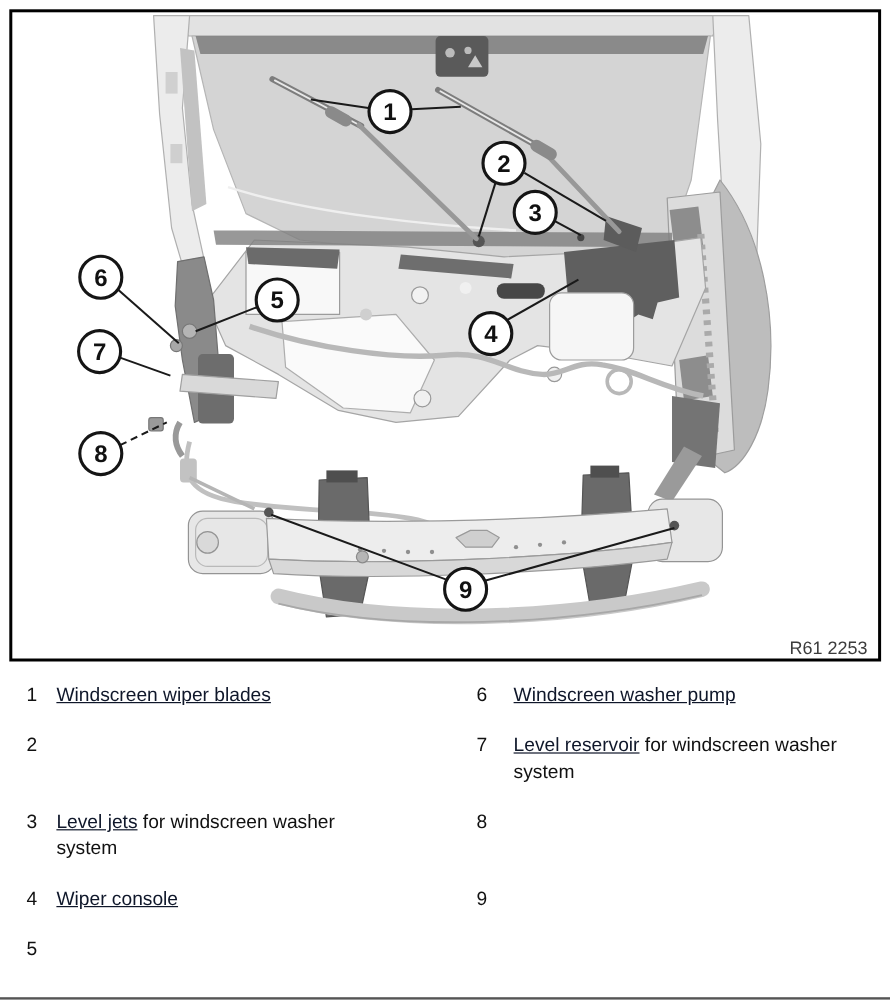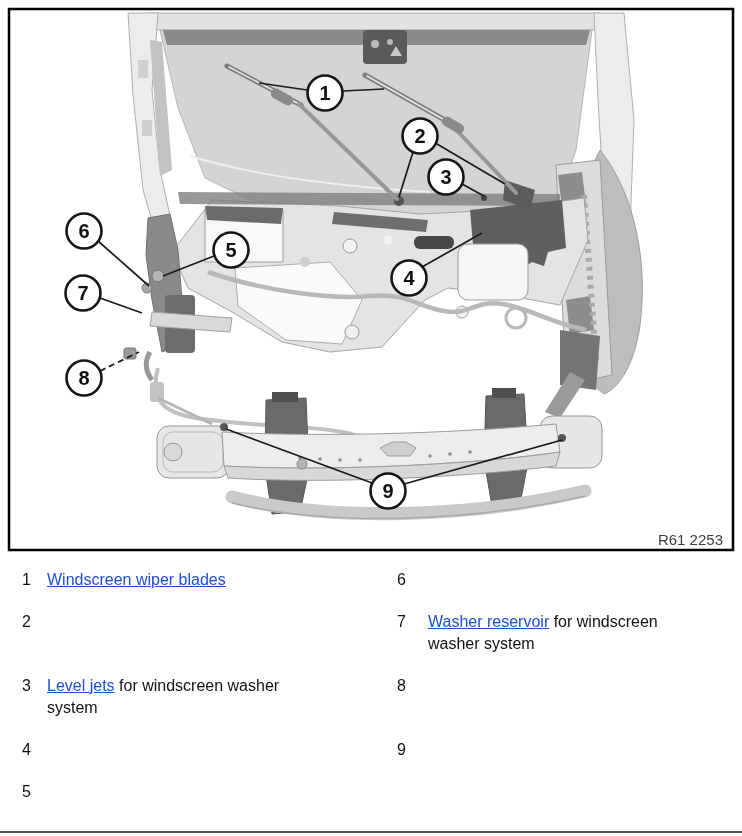--- a/index.html
+++ b/index.html
@@ -19,21 +19,21 @@
   .item{
     display:flex;align-items:flex-start;
     font-size:16px;line-height:22px;
     margin-bottom:20px;color:#111;
   }
   .item:nth-child(-n+5){padding-left:22px;}
   .item:nth-child(n+6){padding-left:24px;}
   .item .num{flex:0 0 25px;width:25px;}
   .item:nth-child(n+6) .num{flex:0 0 31px;width:31px;}
   .item .txt{width:285px;}
-  .lnk{color:#1d4ed8;text-decoration:underline;cursor:pointer;}
+  .lnk{color:#0f172a;text-decoration:underline;cursor:pointer;}
   .divider{
     position:absolute;left:0;top:831px;width:742px;height:0;
     border-top:2px solid #555;
   }
   .callout-num{
     font-family:"Liberation Sans",sans-serif;
     font-size:20px;font-weight:bold;fill:#111;
   }
   .fig-code{
     font-family:"Liberation Sans",sans-serif;
@@ -228,33 +228,35 @@
     <span class="num">2</span>
   </div>
 
   <div class="item">
     <span class="num">3</span>
     <span class="txt"><a href="#" class="lnk">Level jets</a><span> for windscreen washer system</span></span>
   </div>
 
   <div class="item">
     <span class="num">4</span>
+    <span class="txt"><a href="#" class="lnk">Wiper console</a><span></span></span>
   </div>
 
   <div class="item">
     <span class="num">5</span>
   </div>
 
   <div class="item">
     <span class="num">6</span>
+    <span class="txt"><a href="#" class="lnk">Windscreen washer pump</a><span></span></span>
   </div>
 
   <div class="item">
     <span class="num">7</span>
-    <span class="txt"><a href="#" class="lnk">Washer reservoir</a><span> for windscreen washer system</span></span>
+    <span class="txt"><a href="#" class="lnk">Level reservoir</a><span> for windscreen washer system</span></span>
   </div>
 
   <div class="item">
     <span class="num">8</span>
   </div>
 
   <div class="item">
     <span class="num">9</span>
   </div>
 

